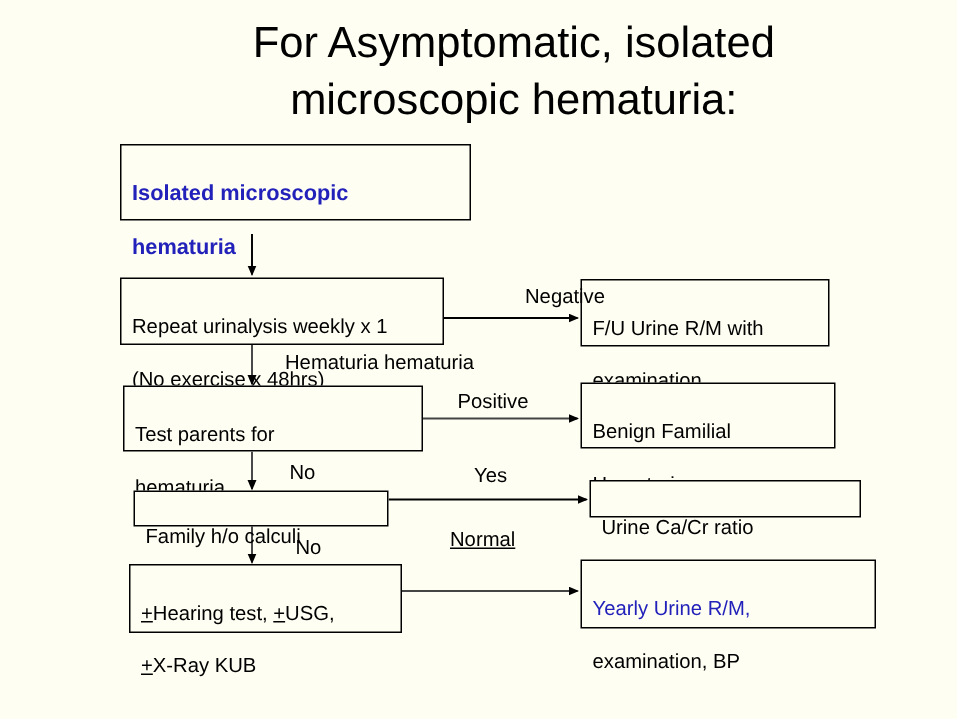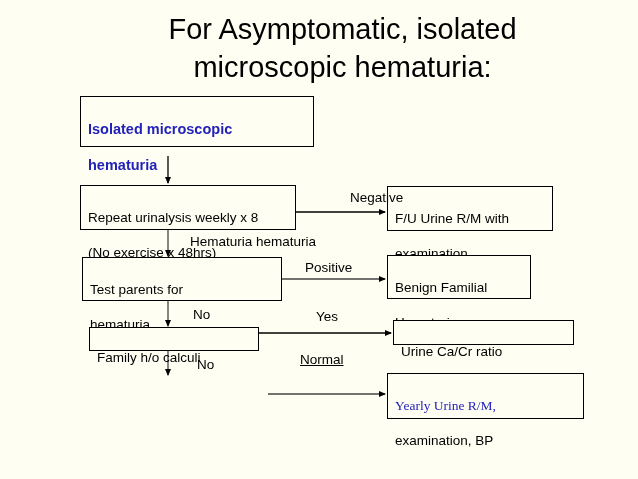--- a/index.html
+++ b/index.html
@@ -48,21 +48,20 @@
     white-space: pre-line;
   }
   .box.blue-bold {
     color: #2222bb;
     font-weight: bold;
     font-size: 14.5px;
     line-height: 18px;
   }
   .box .blue {
     color: #2222bb;
-    font-family: Liberation Serif, serif;
   }
   .box .line {
     display: block;
   }
   .pm {
     text-decoration: underline;
   }
   
   .edge-label {
     position: absolute;
@@ -114,40 +113,44 @@
 
     <line x1="268" y1="394" x2="385" y2="394" stroke="#444444" stroke-width="1.3" marker-end="url(#arrowhead)"></line>
   </svg>
 
   <div class="box blue-bold" style="left:80px; top:96px; width:234px; height:51px;">
     <span class="line">Isolated microscopic</span>
     <span class="line">hematuria</span>
   </div>
 
   <div class="box" style="left:80px; top:185px; width:216px; height:45px;">
-    <span class="line">Repeat urinalysis weekly x 8</span>
+    <span class="line">Repeat urinalysis weekly x 1</span>
     <span class="line">(No exercise x 48hrs)</span>
   </div>
 
   <div class="box" style="left:82px; top:257px; width:200px; height:44px;">
     <span class="line">Test parents for</span>
     <span class="line">hematuria</span>
   </div>
 
   <div class="box" style="left:89px; top:327px; width:170px; height:24px; padding-top:3px;">
     <span class="line">Family h/o calculi</span>
   </div>
 
+  <div class="box" style="left:86px; top:376px; width:182px; height:46px;">
+    <span class="line"><span class="pm">+</span><span>Hearing test, </span><span class="pm">+</span><span>USG,</span></span>
+    <span class="line"><span class="pm">+</span><span>X-Ray KUB</span></span>
+  </div>
 
   <div class="box" style="left:387px; top:186px; width:166px; height:45px;">
     <span class="line">F/U Urine R/M with</span>
     <span class="line">examination</span>
   </div>
 
-  <div class="box" style="left:387px; top:255px; width:144px; height:44px;">
+  <div class="box" style="left:387px; top:255px; width:170px; height:44px;">
     <span class="line">Benign Familial</span>
     <span class="line">Hematuria</span>
   </div>
 
   <div class="box" style="left:393px; top:320px; width:181px; height:25px; padding-top:4px;">
     <span class="line">Urine Ca/Cr ratio</span>
   </div>
 
   <div class="box" style="left:387px; top:373px; width:197px; height:46px;">
     <span class="line blue">Yearly Urine R/M,</span>

